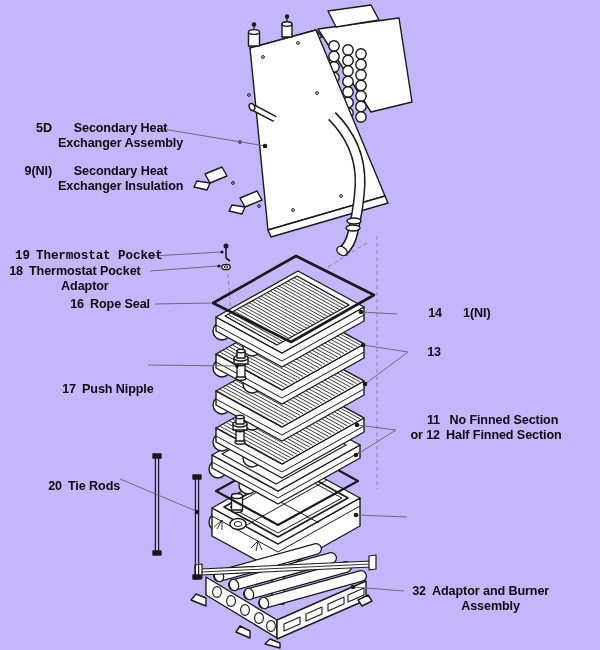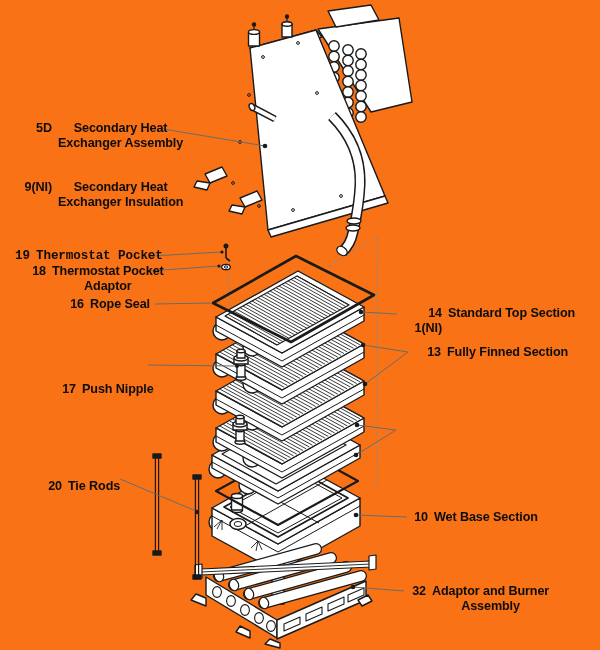--- a/index.html
+++ b/index.html
@@ -1,33 +1,33 @@
 <!DOCTYPE html>
 <html><head>
 <meta charset="utf-8">
 <style>
   html,body{margin:0;padding:0;background:#fff;}
-  #stage{position:relative;width:600px;height:650px;background:#f97316;overflow:hidden;
+  #stage{position:relative;width:600px;height:650px;background:#c4b5fd;overflow:hidden;
          font-family:"Liberation Sans",sans-serif;}
   #art{position:absolute;left:0;top:0;}
   .lbl{position:absolute;display:grid;column-gap:6px;font-weight:bold;font-size:12.6px;
        line-height:15px;color:#0c0c0c;letter-spacing:-0.1px;white-space:nowrap;}
   .lbl .num{text-align:right;}
   .lbl .txt{white-space:pre-line;text-align:center;}
   .nw18{grid-template-columns:18px auto;}
   .nw36{grid-template-columns:36px auto;}
   .nw42{grid-template-columns:42px auto;}
   #lbl-5d{left:16px;top:121px;}
-  #lbl-9ni{left:16px;top:164px;margin-top:16px;}
+  #lbl-9ni{left:16px;top:164px;}
   #lbl-19{left:12px;top:249px;font-family:Liberation Mono, monospace;}
-  #lbl-18{left:28px;top:264px;}
+  #lbl-18{left:5px;top:264px;}
   #lbl-16{left:66px;top:297px;}
   #lbl-17{left:58px;top:358px;margin-top:24px;}
   #lbl-20{left:44px;top:471px;margin-top:8px;}
-  #lbl-14-15{left:400px;top:306px;}
+  #lbl-14-15{left:400px;top:306px;gap:21px;}
   #lbl-13{left:413px;top:345px;margin-left:10px;}
   #lbl-11-12{left:398px;top:413px;}
   #lbl-10{left:410px;top:510px;}
   #lbl-32{left:408px;top:584px;}
 </style>
 </head>
 <body>
 
 <div id="stage">
 
@@ -428,30 +428,30 @@
 <div class="lbl nw18" id="lbl-17">
   <span class="num">17</span>
   <span class="txt">Push Nipple</span>
 </div>
 <div class="lbl nw18" id="lbl-20">
   <span class="num">20</span>
   <span class="txt">Tie Rods</span>
 </div>
 <div class="lbl nw42" id="lbl-14-15">
   <span class="num">14</span>
-  <span class="txt">Standard Top Section</span>
   <span class="num">1(NI)</span>
 </div>
 <div class="lbl nw18" id="lbl-13">
   <span class="num">13</span>
-  <span class="txt">Fully Finned Section</span>
-</div>
-<div class="lbl nw18" id="lbl-10">
-  <span class="num">10</span>
-  <span class="txt">Wet Base Section</span>
+</div>
+<div class="lbl nw42" id="lbl-11-12">
+  <span class="num">11</span>
+  <span class="txt">No Finned Section</span>
+  <span class="num">or 12</span>
+  <span class="txt">Half Finned Section</span>
 </div>
 <div class="lbl nw18" id="lbl-32">
   <span class="num">32</span>
   <span class="txt">Adaptor and Burner
 Assembly</span>
 </div>
 
 </div>
 
 </body></html>

